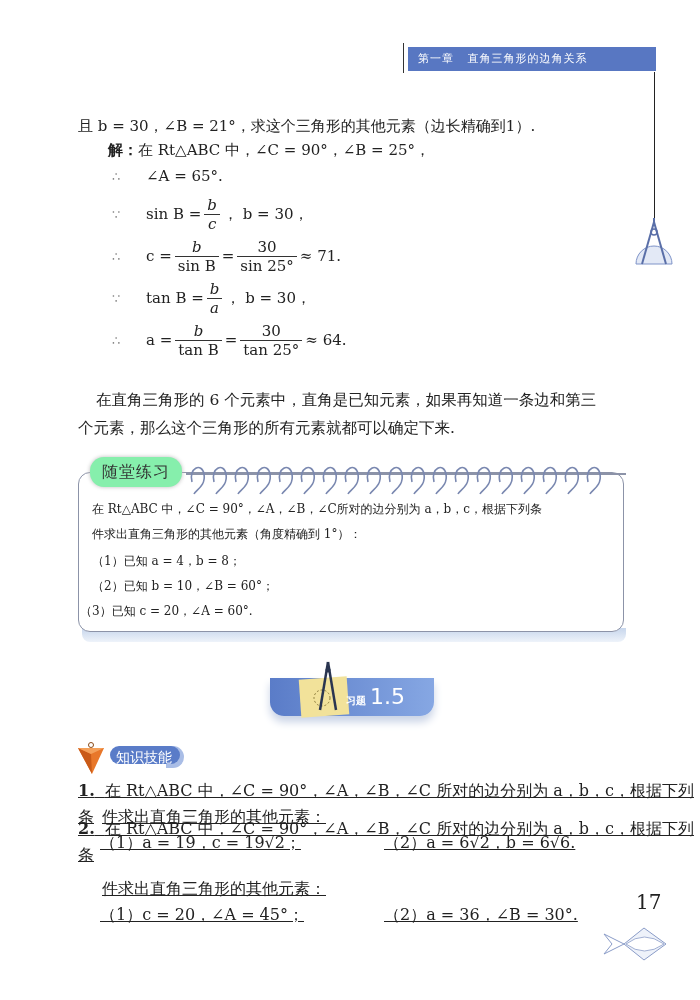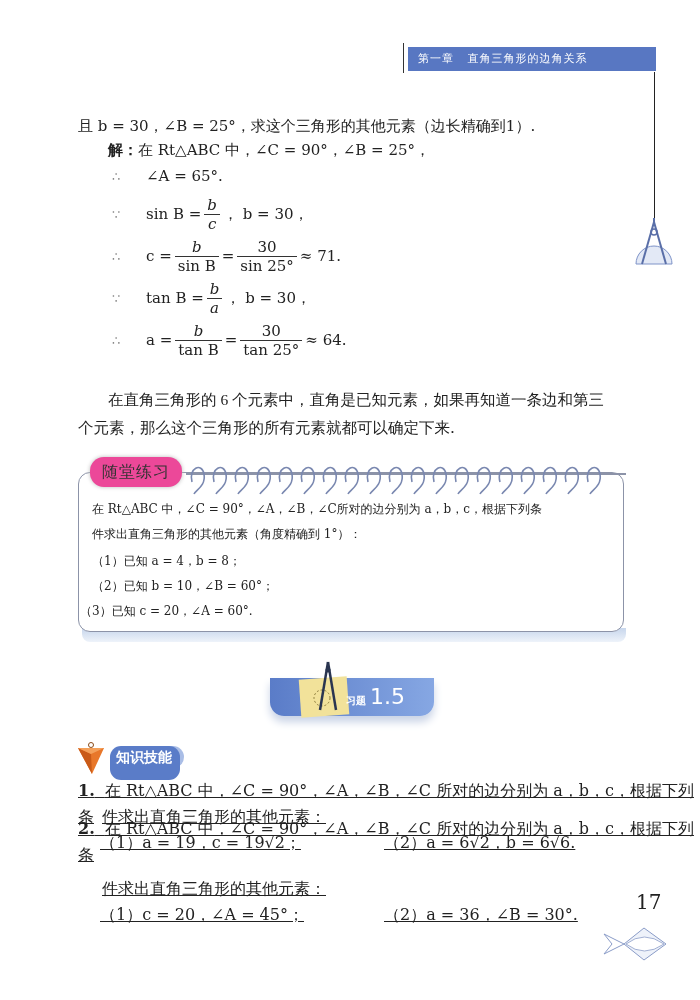--- a/index.html
+++ b/index.html
@@ -21,55 +21,55 @@
   .b { font-weight:bold; }
   .frac { display:inline-block; vertical-align:middle; text-align:center; margin:0 3px; }
   .frac .num { display:block; border-bottom:1px solid #333; padding:0 3px; line-height:18px; }
   .frac .den { display:block; padding:0 3px; line-height:18px; }
   .therefore { display:inline-block; width:34px; color:#888; font-size:13px; }
   .para { font-size:15.5px; line-height:30px; }
   
   .pbox { left:78px; top:472px; width:546px; height:160px; border:1.5px solid #8c93a8; border-radius:12px;
     background:#fff; box-sizing:border-box; }
   .pshadow { left:82px; top:628px; width:544px; height:14px; background:linear-gradient(#c7d6ec,#eef3fa); border-radius:0 0 8px 8px; }
-  .ptitle { left:90px; top:457px; width:92px; height:30px; background:#ec4899; border-radius:14px;
+  .ptitle { left:90px; top:457px; width:92px; height:30px; background:#86efac; border-radius:14px;
     box-shadow:0 0 4px #bbb; font-family:"DejaVu Sans","Liberation Sans",sans-serif; font-size:16px;
     line-height:30px; text-align:center; color:#333; letter-spacing:1px; }
   .spirals { left:186px; top:460px; width:440px; height:40px; }
   .ptext { font-size:12px; line-height:25px; }
   
   .banner { left:270px; top:678px; width:164px; height:38px; border-radius:0 0 14px 14px;
     background:linear-gradient(90deg,#5a7cc8,#86a7e3); box-shadow:0 6px 8px #c9d3e6; }
   .note { left:300px; top:678px; width:48px; height:38px; background:#f2e29a; transform:rotate(-4deg); }
   .banner-label { left:346px; top:684px; color:#fff; font-family:"DejaVu Sans","Liberation Sans",sans-serif; }
   .banner-label .cn { font-size:10px; font-weight:bold; }
   .banner-label .num { font-size:22px; margin-left:4px; }
   
-  .skill-tag { left:110px; top:746px; width:70px; height:34px; border-radius:11px; background:#5a7cc8;
+  .skill-tag { left:110px; top:746px; width:70px; height:18px; border-radius:11px; background:#5a7cc8;
     color:#fff; font-family:"DejaVu Sans","Liberation Sans",sans-serif; font-size:14px; line-height:22px;
-    padding-left:6px; box-sizing:border-box;font-weight:bold; }
+    padding-left:6px; box-sizing:border-box; }
   .skill-tag-tail { left:166px; top:746px; width:18px; height:22px; border-radius:0 11px 11px 0; background:#a9bde6; }
   .ex { font-size:16px; line-height:26px;text-decoration:underline; }
   .pageno { left:600px; top:924px; width:70px; height:40px; }
 </style>
 </head>
 <body>
 
 <div class="abs hdr-line"></div>
 <div class="abs hdr-band"><span>第一章</span>   <span>直角三角形的边角关系</span></div>
 <div class="abs side-rule"></div>
 <svg class="abs compass-side" viewBox="0 0 44 50">
   <path d="M4 46 A18 18 0 0 1 40 46 Z" fill="#e3e9f6" stroke="#7e93c8" stroke-width="1"></path>
   <line x1="22" y1="4" x2="10" y2="46" stroke="#5a6fa8" stroke-width="2"></line>
   <line x1="22" y1="4" x2="34" y2="46" stroke="#5a6fa8" stroke-width="2"></line>
   <circle cx="22" cy="14" r="3" fill="none" stroke="#5a6fa8" stroke-width="1.5"></circle>
   <line x1="22" y1="0" x2="22" y2="8" stroke="#5a6fa8" stroke-width="2"></line>
 </svg>
 
-<div class="abs txt" style="left:78px;top:116px;">且 b = 30，∠B = 25°，求这个三角形的其他元素（边长精确到1）.</div>
+<div class="abs txt" style="left:78px;top:116px;">且 b = 30，∠B = 21°，求这个三角形的其他元素（边长精确到1）.</div>
 <div class="abs txt" style="left:108px;top:140px;">
   <span class="b">解：</span><span>在 Rt△ABC 中，∠C = 90°，∠B = 25°，</span>
 </div>
 
 <div class="abs txt" style="left:112px;top:166px;">
   <span class="therefore">∴</span><span>∠A = 65°.</span>
 </div>
 
 <div class="abs txt" style="left:112px;top:196px;">
   <span class="therefore">∵</span><span>sin B =</span><span class="frac it"><span class="num">b</span><span class="den">c</span></span><span>， b = 30，</span>
@@ -80,21 +80,21 @@
 </div>
 
 <div class="abs txt" style="left:112px;top:280px;">
   <span class="therefore">∵</span><span>tan B =</span><span class="frac it"><span class="num">b</span><span class="den">a</span></span><span>， b = 30，</span>
 </div>
 
 <div class="abs txt" style="left:112px;top:322px;">
   <span class="therefore">∴</span><span>a =</span><span class="frac"><span class="num it">b</span><span class="den">tan B</span></span><span>=</span><span class="frac"><span class="num">30</span><span class="den">tan 25°</span></span><span>≈ 64.</span>
 </div>
 
-<div class="abs para" style="left:108px;top:385px;font-family:Liberation Serif, serif;">在直角三角形的 6 个元素中，直角是已知元素，如果再知道一条边和第三</div>
+<div class="abs para" style="left:96px;top:385px;">在直角三角形的 6 个元素中，直角是已知元素，如果再知道一条边和第三</div>
 <div class="abs para" style="left:78px;top:413px;text-align:right;">个元素，那么这个三角形的所有元素就都可以确定下来.</div>
 
 <div class="abs pshadow"></div>
 <div class="abs pbox"></div>
 <svg class="abs spirals" viewBox="0 0 440 40">
   <line x1="0" y1="14" x2="440" y2="14" stroke="#8c93a8" stroke-width="2"></line>
   <g fill="none" stroke="#7a88b0" stroke-width="1.6">
     <path d="M6 22 C2 8 16 2 18 14 C20 26 10 30 8 34"></path>
       <path d="M28 22 C24 8 38 2 40 14 C42 26 32 30 30 34"></path>
     <path d="M50 22 C46 8 60 2 62 14 C64 26 54 30 52 34"></path>

